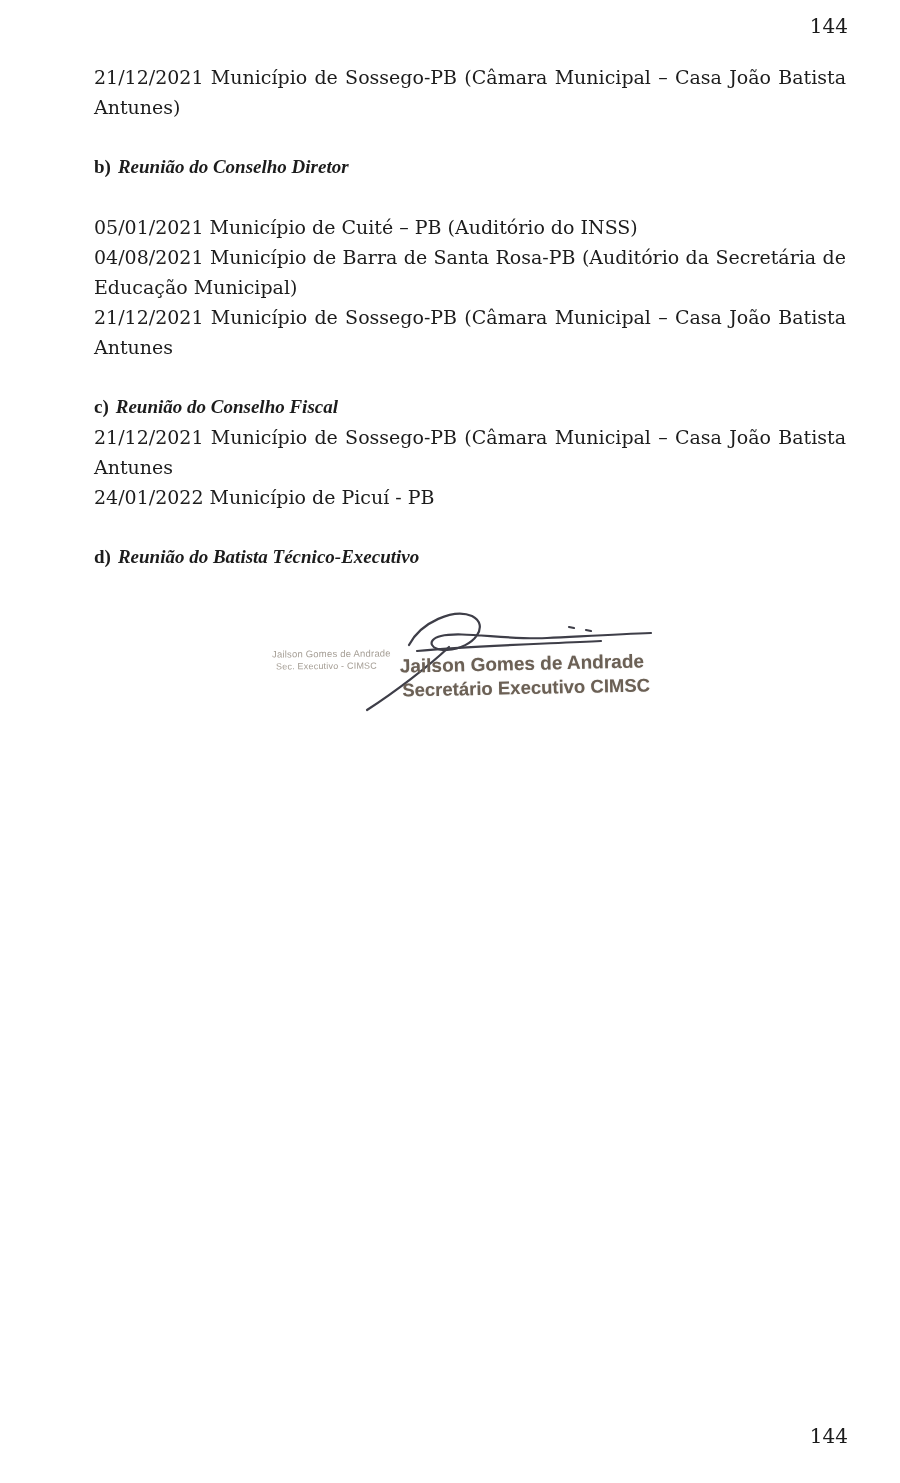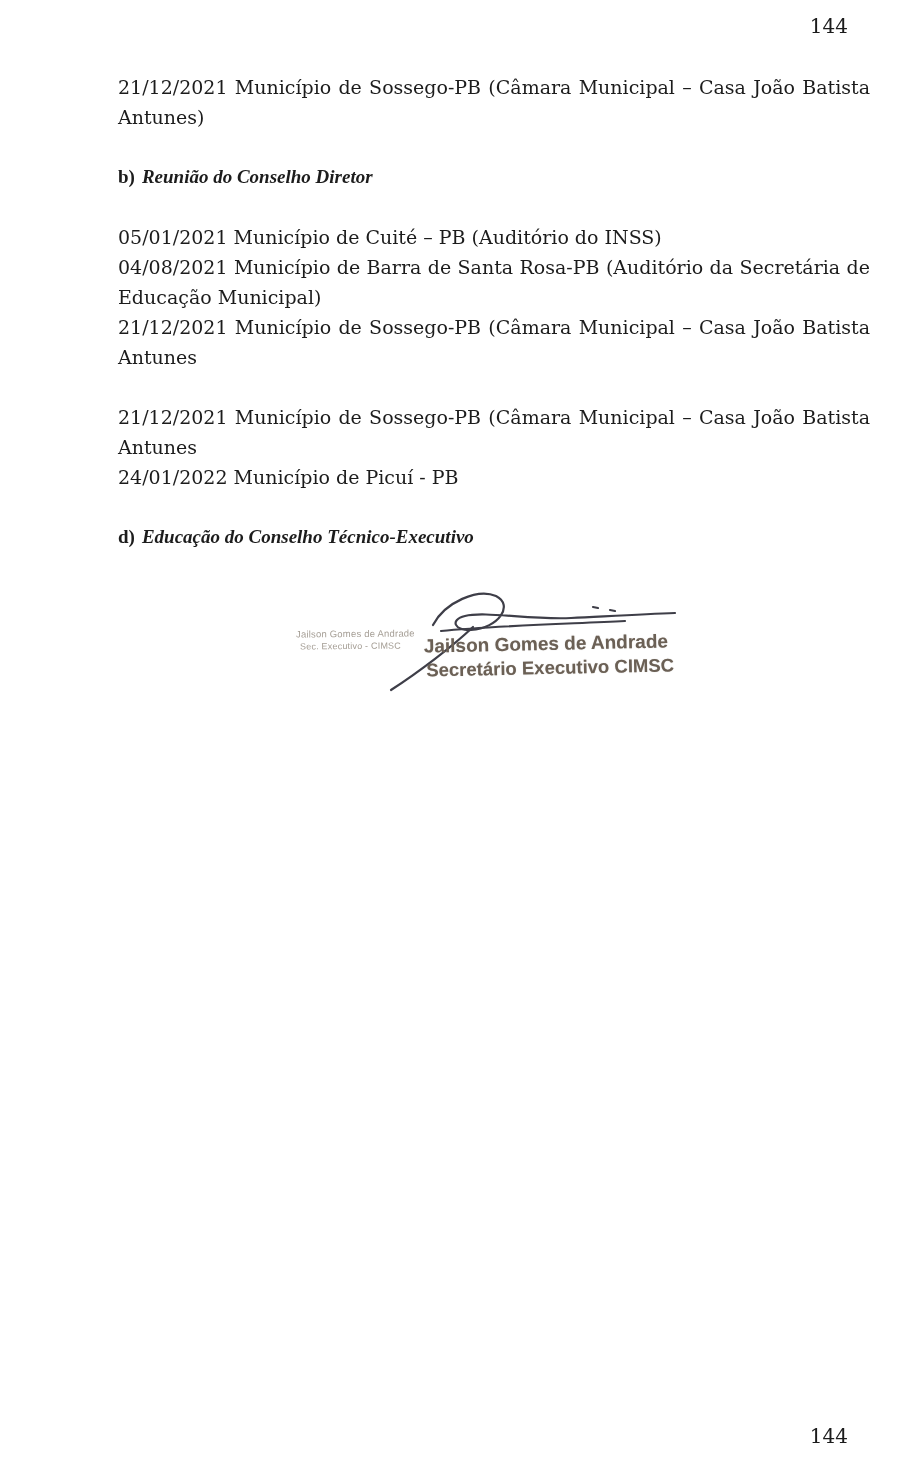--- a/index.html
+++ b/index.html
@@ -22,25 +22,24 @@
     font-size: 20px;
     color: #1c1c1c;
     font-family: "DejaVu Serif", "Liberation Serif", serif;
   }
   .page-number.top { top: 14px; }
   .page-number.bottom { top: 1424px; }
 
   .content {
     position: absolute;
     left: 94px;
-    top: 72px;
+    top: 62px;
     width: 752px;
     font-size: 19px;
     line-height: 30px;
-    margin-left: 24px;
   }
   .para {
     margin: 0;
     text-align: justify;
   }
   .line {
     margin: 0;
     text-align: justify;
   }
   .spacer {
@@ -127,28 +126,31 @@
     </p>
 
     <div class="spacer"></div>
 
     <p class="line">05/01/2021 Município de Cuité – PB (Auditório do INSS)</p>
     <p class="line">04/08/2021 Município de Barra de Santa Rosa-PB (Auditório da Secretária de Educação Municipal)</p>
     <p class="line">21/12/2021 Município de Sossego-PB (Câmara Municipal – Casa João Batista Antunes</p>
 
     <div class="spacer"></div>
 
+    <p class="heading">
+      <span class="sec-label">c)</span><span class="sec-title">Reunião do Conselho Fiscal</span>
+    </p>
 
     <p class="line">21/12/2021 Município de Sossego-PB (Câmara Municipal – Casa João Batista Antunes</p>
     <p class="line">24/01/2022 Município de Picuí - PB</p>
 
     <div class="spacer"></div>
 
     <p class="heading">
-      <span class="sec-label">d)</span><span class="sec-title">Educação do Conselho Técnico-Executivo</span>
+      <span class="sec-label">d)</span><span class="sec-title">Reunião do Batista Técnico-Executivo</span>
     </p>
 
     <div class="signature-block">
 
       <div class="stamp">
         <div class="stamp-line1">Jailson Gomes de Andrade</div>
         <div class="stamp-line2">Sec. Executivo - CIMSC</div>
       </div>
 
       <svg class="signature-svg" viewBox="0 0 320 125" xmlns="http://www.w3.org/2000/svg">

